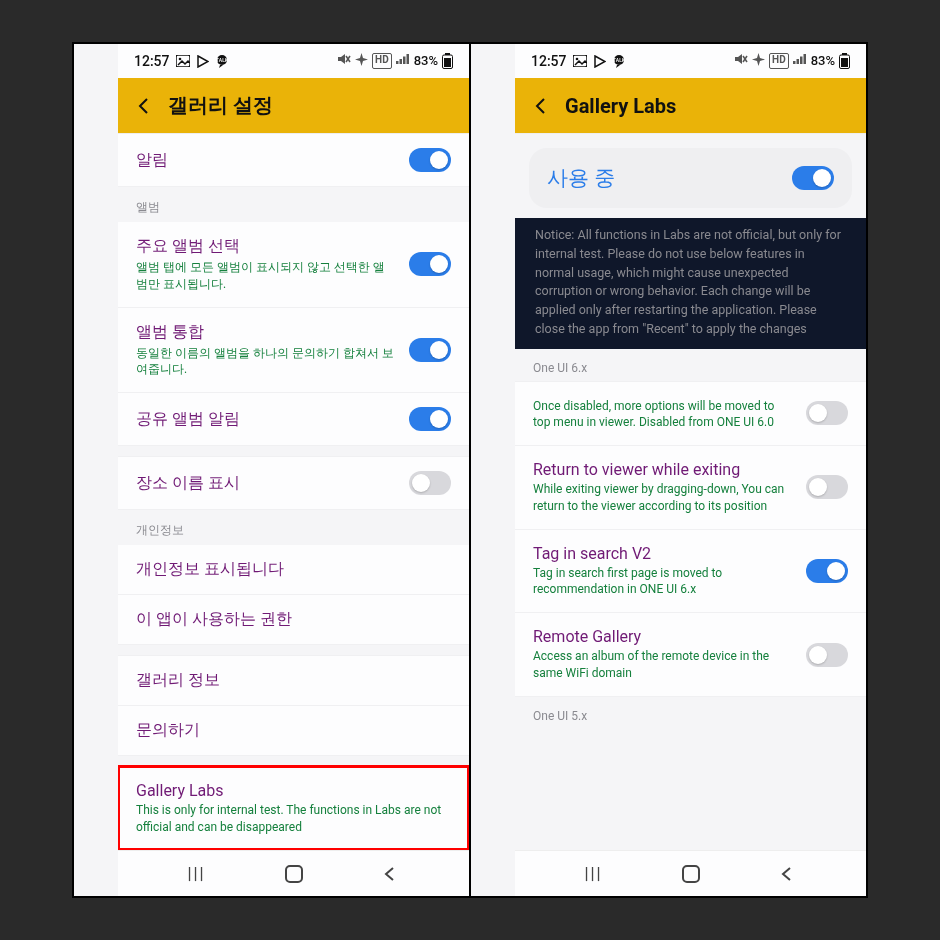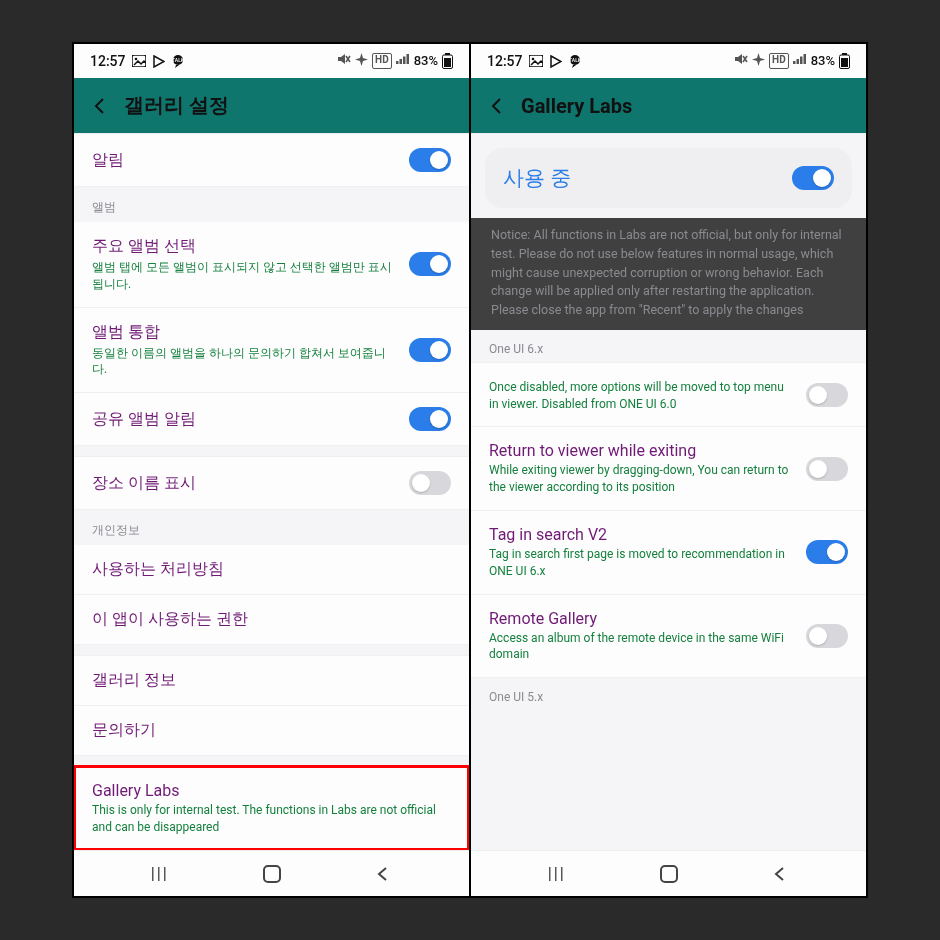--- a/index.html
+++ b/index.html
@@ -19,41 +19,42 @@
     gap: 2px;
   }
   .phone {
     width: 395px;
     height: 852px;
     background: #f5f5f7;
     display: flex;
     flex-direction: column;
     overflow: hidden;
     position: relative;
+    padding-left: 44px;
   }
   
   .statusbar {
     height: 34px;
     background: #fdfdfe;
     display: flex;
     align-items: center;
     justify-content: space-between;
     padding: 0 16px;
     font-size: 14px;
     font-weight: 500;
     color: #111;
   }
   .sb-left { display: flex; align-items: center; gap: 6px; }
   .sb-right { display: flex; gap: 4px; font-size: 12px; }
   .sb-ico { display: inline-flex; }
   .sb-ico svg { display: block; }
   
   .header {
     height: 56px;
-    background: #0f766e;
+    background: #eab308;
     display: flex;
     align-items: center;
     gap: 14px;
     padding: 0 16px;
     border-bottom: 1px solid #eee;
   }
   .header .title {
     font-size: 20px;
     font-weight: 700;
     color: #111;
@@ -112,21 +113,21 @@
     display: flex;
     align-items: center;
     justify-content: space-between;
   }
   .card .lbl { font-size: 21px; color: #2b7de9; font-weight: 500; }
   .notice {
     padding: 8px 20px 10px;
     font-size: 12.5px;
     line-height: 1.5;
     color: #8a8a90;
-    background: #404040;
+    background: #0f172a;
   }
   
   .navbar {
     height: 46px;
     background: #fdfdfe;
     border-top: 1px solid #eee;
     display: flex;
     align-items: center;
     justify-content: space-around;
     padding: 0 30px;
@@ -248,21 +249,21 @@
         <div class="txt">
             <div class="lbl">장소 이름 표시</div>
           </div>
         <div class="toggle"></div>
       </div>
 
       <div class="section-hdr">개인정보</div>
 
       <div class="row">
         <div class="txt">
-            <div class="lbl">사용하는 처리방침</div>
+            <div class="lbl">개인정보 표시됩니다</div>
           </div>
       </div>
       <div class="row">
         <div class="txt">
             <div class="lbl">이 앱이 사용하는 권한</div>
           </div>
       </div>
 
       <div class="gap"></div>
 

